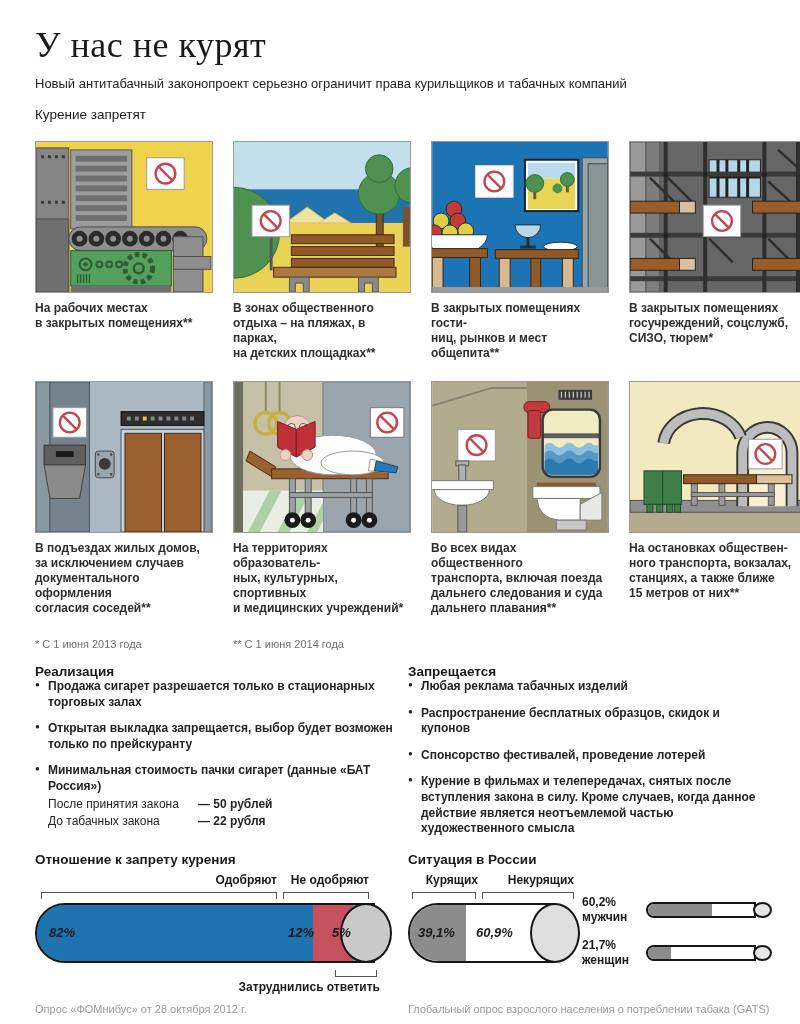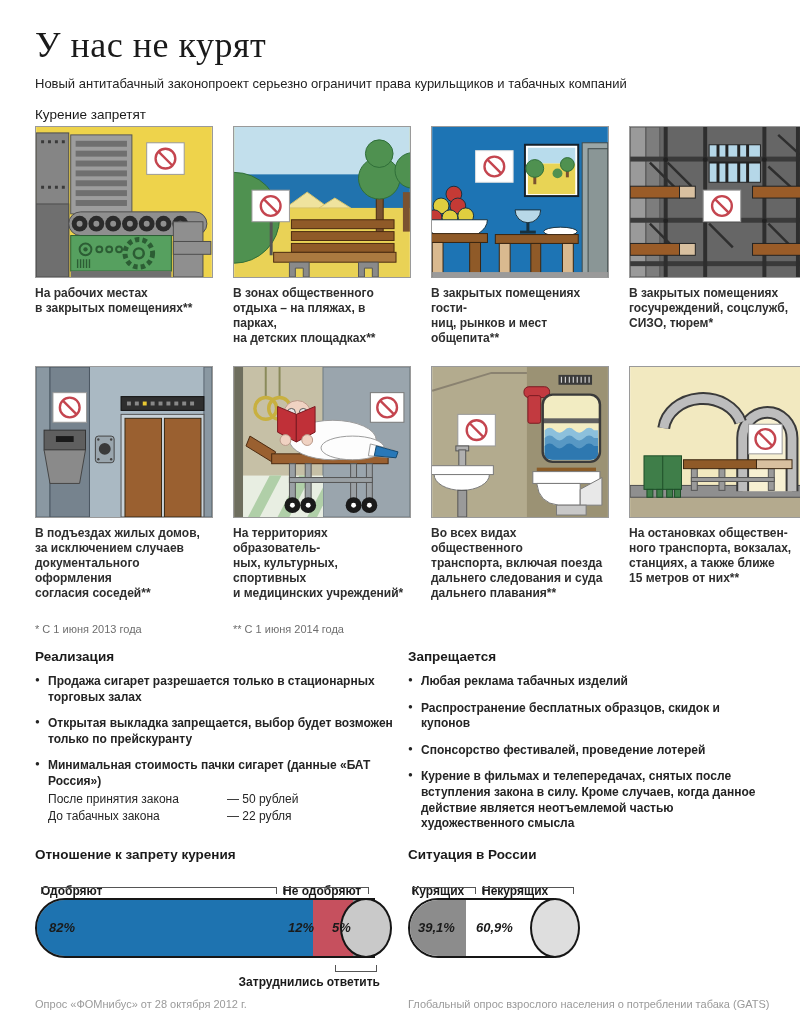--- a/index.html
+++ b/index.html
@@ -4,40 +4,40 @@
 <style>
   * { margin:0; padding:0; box-sizing:border-box; }
   html,body { width:800px; height:1024px; background:#fff; overflow:hidden;
               font-family:"Liberation Sans","DejaVu Sans",sans-serif; color:#1a1a1a; }
   .page { width:800px; height:1024px; position:relative; padding:24px 28px 0 35px; }
 
   .title { font-family:"Liberation Serif","DejaVu Serif",serif; font-size:36px; font-weight:400; letter-spacing:0.5px; }
   .subtitle { font-size:13px; margin-top:10px; color:#222; }
   .section-h { font-size:13.5px; font-weight:400; margin-top:16px; }
 
-  .grid { display:grid; grid-template-columns:repeat(4,178px); column-gap:8px; row-gap:12px; margin-top:4px;gap:20px; }
+  .grid { display:grid; grid-template-columns:repeat(4,178px); column-gap:8px; row-gap:12px; margin-top:19px;gap:20px; }
   .cell .pic { width:178px; height:152px; border:1px solid #9a9a9a; display:block; }
   .caption { margin-top:8px; font-size:12px; line-height:1.25; font-weight:700; color:#2e2e2e;
              white-space:pre-line; min-height:51px; }
   .footnote { font-size:11px; color:#6e6e6e; margin-top:2px; }
 
   .cols { display:grid; grid-template-columns:365px 364px; column-gap:8px; margin-top:14px; }
-  .col-h { font-size:13.5px; font-weight:700; margin-bottom:10px; }
+  .col-h { font-size:13.5px; font-weight:700; }
   ul.bullets { list-style:none; }
   ul.bullets li { position:relative; padding-left:13px; font-size:12px; line-height:1.3; font-weight:700;
                   color:#242424; margin-bottom:11px; }
   ul.bullets li::before { content:"●"; position:absolute; left:0; top:1px; font-size:8px; }
   .price-row { display:flex; font-size:12px; margin-top:2px; }
   .price-label { width:150px; font-weight:400; }
-  .price-value { font-weight:400;margin-left:29px; }
+  .price-value { font-weight:700; }
 
   
   .chart-h { font-size:13.5px; font-weight:700; }
   .cig-area { position:relative; height:124px; margin-top:6px; }
-  .blabel { position:absolute; top:16px; font-size:12px; font-weight:700; text-align:left; white-space:nowrap; }
+  .blabel { position:absolute; top:0; font-size:12px; font-weight:700; text-align:right; white-space:nowrap; }
   .bracket { position:absolute; top:19px; height:7px; border:1px solid #555; border-bottom:none; }
   .bracket-b { position:absolute; height:7px; border:1px solid #555; border-top:none; }
   .cig { position:absolute;font-style:italic; }
   .cig-body { position:absolute; left:0; top:0; height:60px; border:2px solid #161616;
               display:flex; overflow:hidden; }
   .cig-body .seg { height:100%; }
   .cig-cap { position:absolute; top:0; height:60px; border:2px solid #161616; border-radius:50%; }
   .pct { position:absolute; font-size:13px; font-weight:700; z-index:3; }
 
   .cig1 { left:0; top:30px; width:357px; height:60px; }
@@ -494,20 +494,46 @@
             <div class="cig cig2">
               <div class="cig-body">
                 <div class="seg" style="width: 39.1%; background: rgb(140, 140, 140);"></div>
               </div>
               <div class="cig-cap"></div>
               <span class="pct" style="left:10px;top:22px">39,1%</span>
               <span class="pct" style="left:68px;top:22px">60,9%</span>
             </div>
           </div>
         </div>
+        <div class="genders">
+          <div class="grow">
+            <div class="glabel">
+              <div>60,2%</div>
+              <div>мужчин</div>
+            </div>
+            <div class="gbar">
+              <div class="gbody">
+                  <div class="gfill" style="width: 60.2%; background: rgb(140, 140, 140);"></div>
+                </div>
+              <div class="gcap"></div>
+            </div>
+          </div>
+          <div class="grow">
+            <div class="glabel">
+              <div>21,7%</div>
+              <div>женщин</div>
+            </div>
+            <div class="gbar">
+              <div class="gbody">
+                  <div class="gfill" style="width: 21.7%; background: rgb(140, 140, 140);"></div>
+                </div>
+              <div class="gcap"></div>
+            </div>
+          </div>
+        </div>
       </div>
       <div class="chart-src">Глобальный опрос взрослого населения о потреблении табака (GATS)</div>
     </div>
   </div>
 
   <hr class="sep">
 
 </div>
 
 </body></html>

